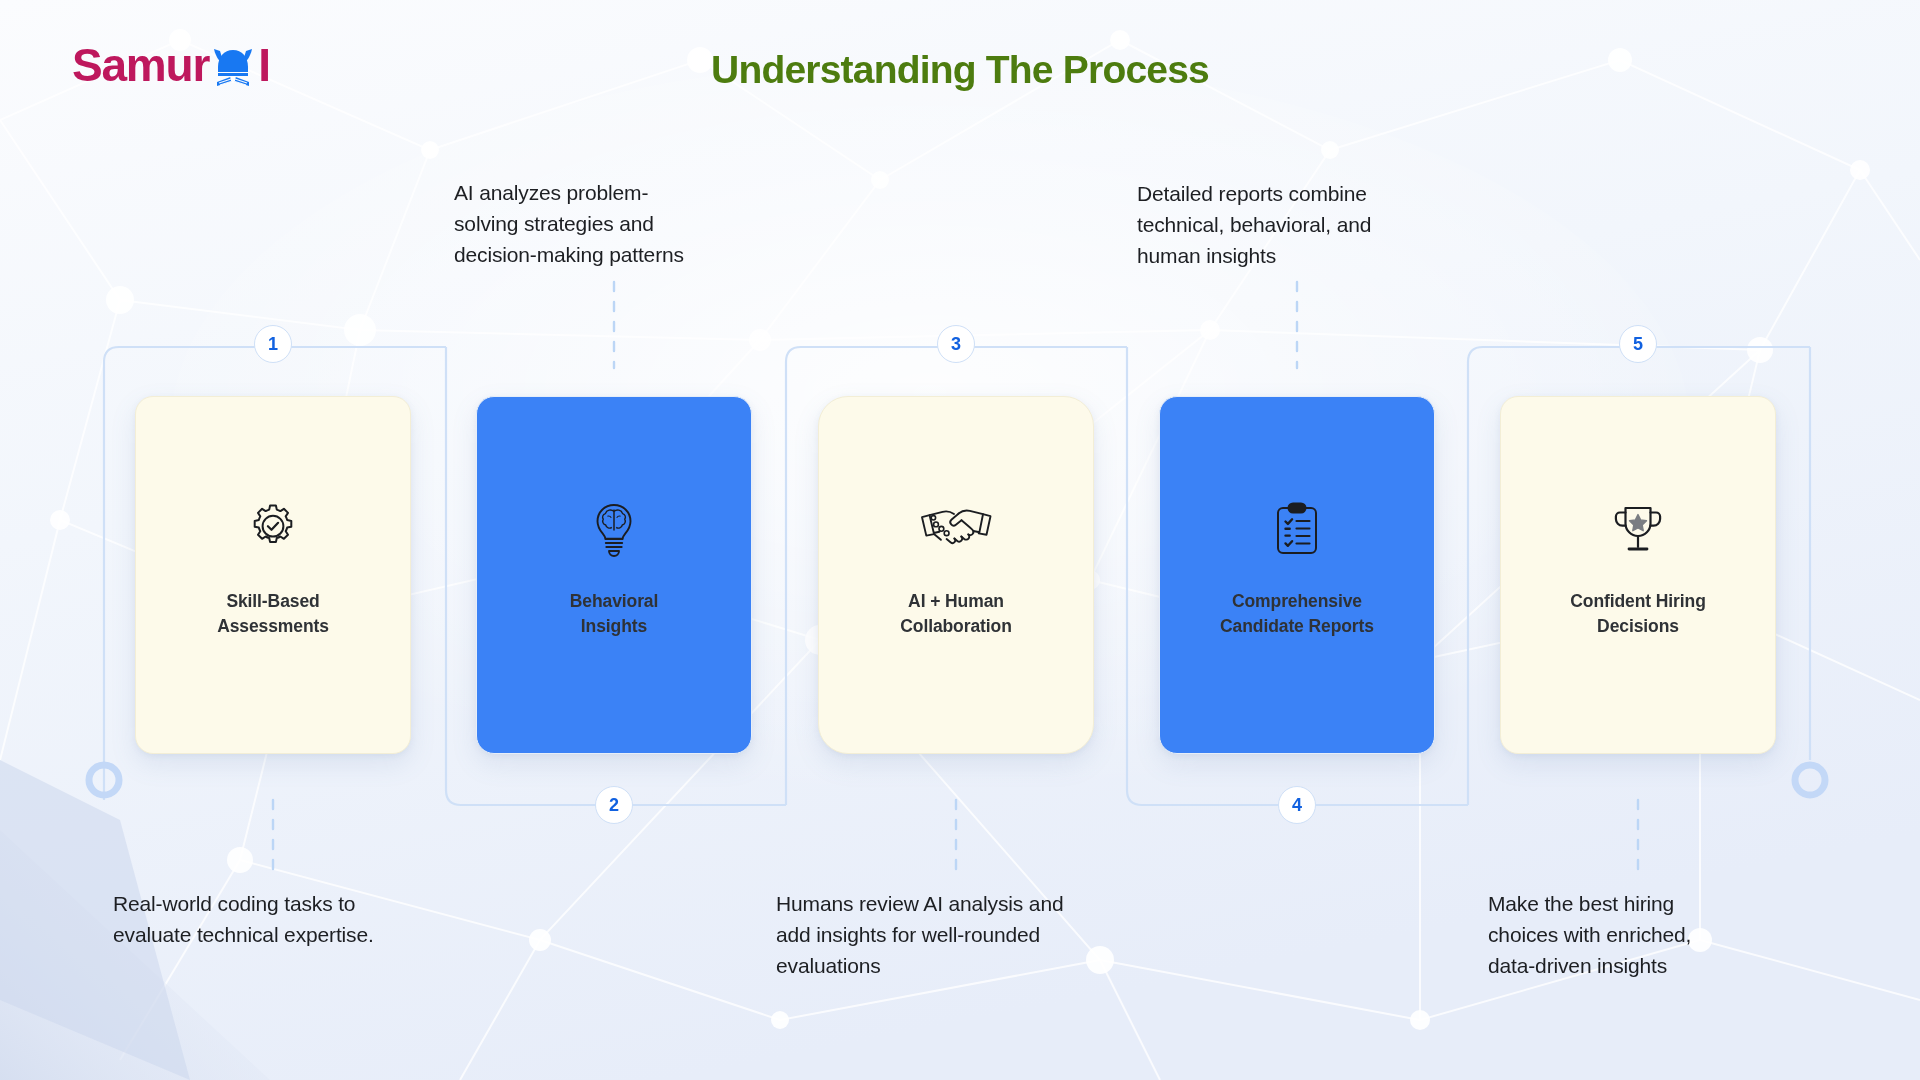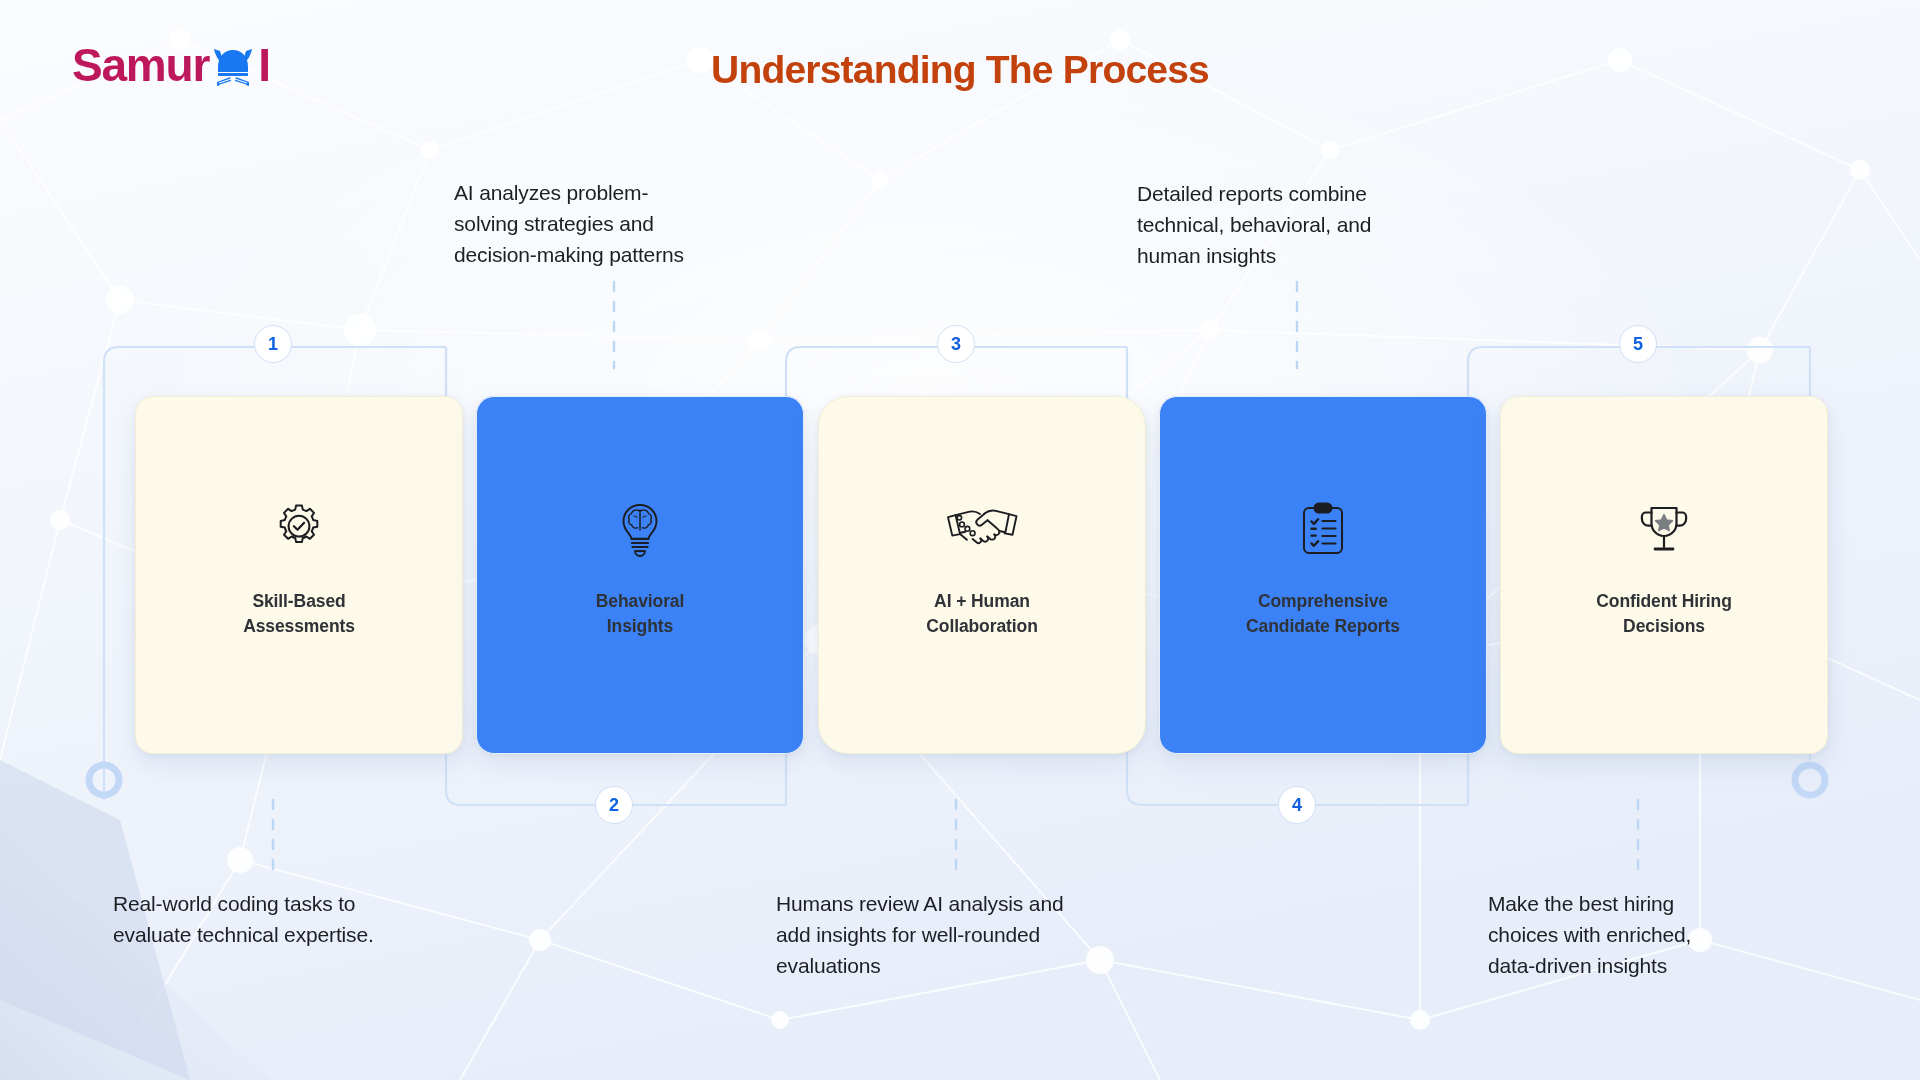--- a/index.html
+++ b/index.html
@@ -18,30 +18,30 @@
     position:absolute; left:72px; top:42px;
     display:flex; align-items:center; gap:2px; z-index:6;
   }
   .logo-text {
     font-size:46px; font-weight:700; letter-spacing:-1.2px;
     color:#be185d; line-height:1;
   }
   .logo-mark { display:block; margin:0 -3px 0 -4px; }
   .page-title {
     position:absolute; top:48px; left:0; width:1920px; text-align:center;
-    font-size:39px; font-weight:700; letter-spacing:-0.8px; color:#c2410c; z-index:6;
+    font-size:39px; font-weight:700; letter-spacing:-0.8px; color:#4d7c0f; z-index:6;
   }
 
   
   #stage { position:absolute; inset:0; z-index:2; }
   #connectors { position:absolute; left:0; top:0; width:1920px; height:1080px; z-index:2; }
 
   
   .card {
-    position:absolute; width:328px; height:358px;
+    position:absolute; width:276px; height:358px;
     border-radius:18px; z-index:4;
     display:flex; flex-direction:column; align-items:center;
     box-shadow:0 10px 26px rgba(92,120,170,.13), 0 2px 6px rgba(92,120,170,.08);
   }
   .card.cream { background:#fdfaea; border:1px solid #f3eed6; }
   .card.white { background:#3b82f6; border:1px solid #e6eef9; }
   .card-icon { margin-top:104px; height:56px; display:flex; align-items:center; justify-content:center; }
   .card-label {
     margin-top:32px; text-align:center;
     font-size:17.5px; font-weight:700; color:#2f3236; line-height:1.42;

